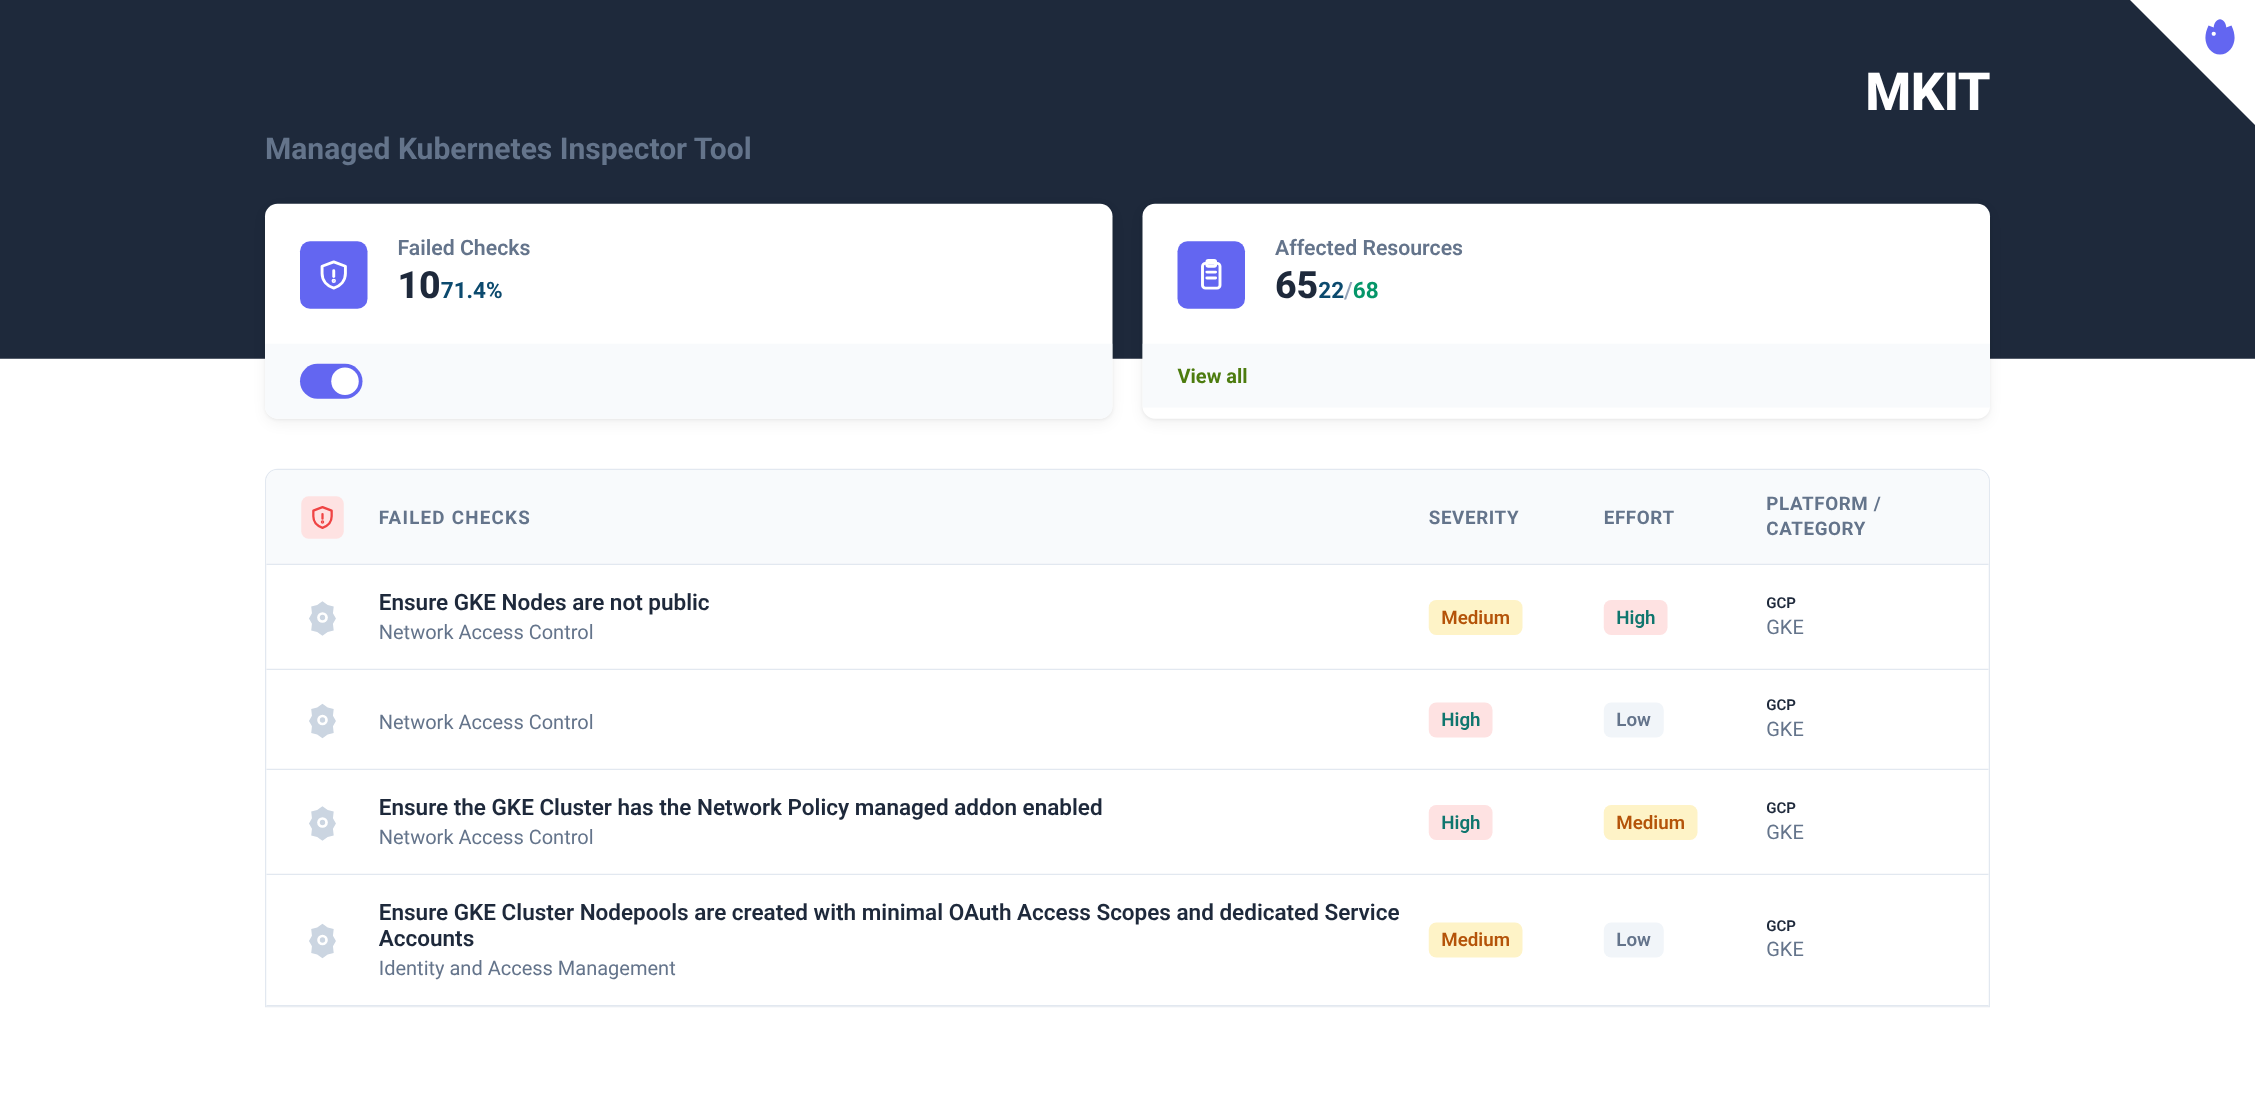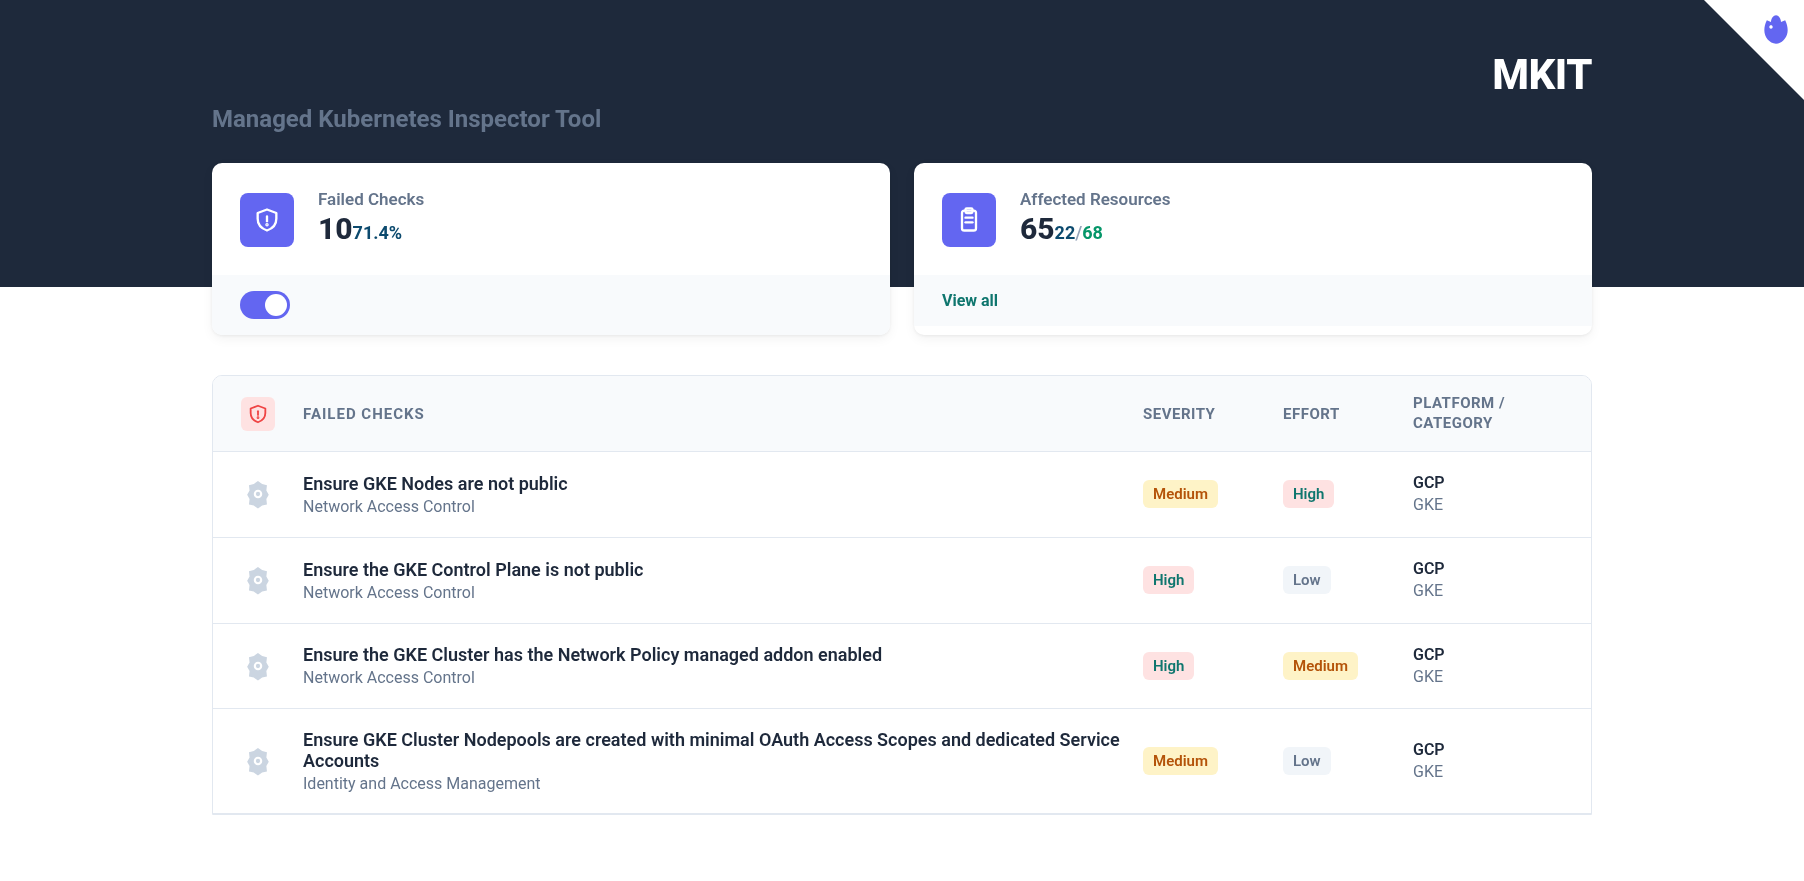--- a/index.html
+++ b/index.html
@@ -118,21 +118,21 @@
   .toggle .knob {
     position: absolute;
     top: 3px;
     right: 3px;
     width: 22px;
     height: 22px;
     background: #fff;
     border-radius: 50%;
   }
   .view-all {
-    color: #0f766e;
+    color: #4d7c0f;
     font-weight: 700;
     font-size: 16px;
     cursor: pointer;
   }
 
   .table-wrap {
     margin-top: 40px;
     border: 1px solid #e2e8f0;
     border-radius: 10px 10px 0 0;
     overflow: hidden;
@@ -196,21 +196,21 @@
   .badge {
     display: inline-block;
     padding: 5px 10px;
     border-radius: 6px;
     font-size: 15px;
     font-weight: 600;
   }
   .badge.medium { background: #fef3c7; color: #b45309; }
   .badge.high   { background: #fee2e2; color: #0f766e; }
   .badge.low    { background: #f1f5f9; color: #64748b; }
-  .pc-line { font-size: 16px; font-weight: 600; color: #1e293b; line-height: 1.4; }
+  .pc-line { font-size: 12px; font-weight: 600; color: #1e293b; line-height: 1.4; }
   .pc-line2 { font-size: 16px; color: #64748b; line-height: 1.4; }
 </style>
 </head>
 <body>
 
 <div class="header-dark">
   <div class="corner-badge">
     <svg viewBox="0 0 24 24">
       <path fill="#6366f1" d="M12 2c-1.5 0-3 2-3 4l-2.5-1c-1 2-1.5 4-1.5 6 0 4 3 8 7 8s7-4 7-8c0-2-.5-4-1.5-6L15 6c0-2-1.5-4-3-4z M9 8c.6 0 1 .4 1 1s-.4 1-1 1-1-.4-1-1 .4-1 1-1z"></path>
     </svg>
@@ -312,21 +312,20 @@
         </div>
         <div class="row">
     <div class="row-icon">
             <svg viewBox="0 0 24 24">
               <path fill="#cbd5e1" d="M12 2l3.5 2.5 4 1-.5 4.5 2 3.5-2 3.5.5 4.5-4 1L12 25l-3.5-2.5-4-1 .5-4.5L3 13.5 5 10l-.5-4.5 4-1L12 2z" transform="scale(.9) translate(1.3 .5)"></path>
               <circle cx="12" cy="12" r="3.2" fill="#fff"></circle>
               <circle cx="12" cy="12" r="1.6" fill="#cbd5e1"></circle>
             </svg>
           </div>
     <div class="row-main">
-      <div class="row-title">Ensure the GKE Control Plane is not public</div>
       <div class="row-sub">Network Access Control</div>
     </div>
     <div class="col-sev"><span class="badge high">High</span></div>
     <div class="col-eff"><span class="badge low">Low</span></div>
     <div class="col-pc">
       <div class="pc-line">GCP</div>
       <div class="pc-line2">GKE</div>
     </div>
         </div>
         <div class="row">

